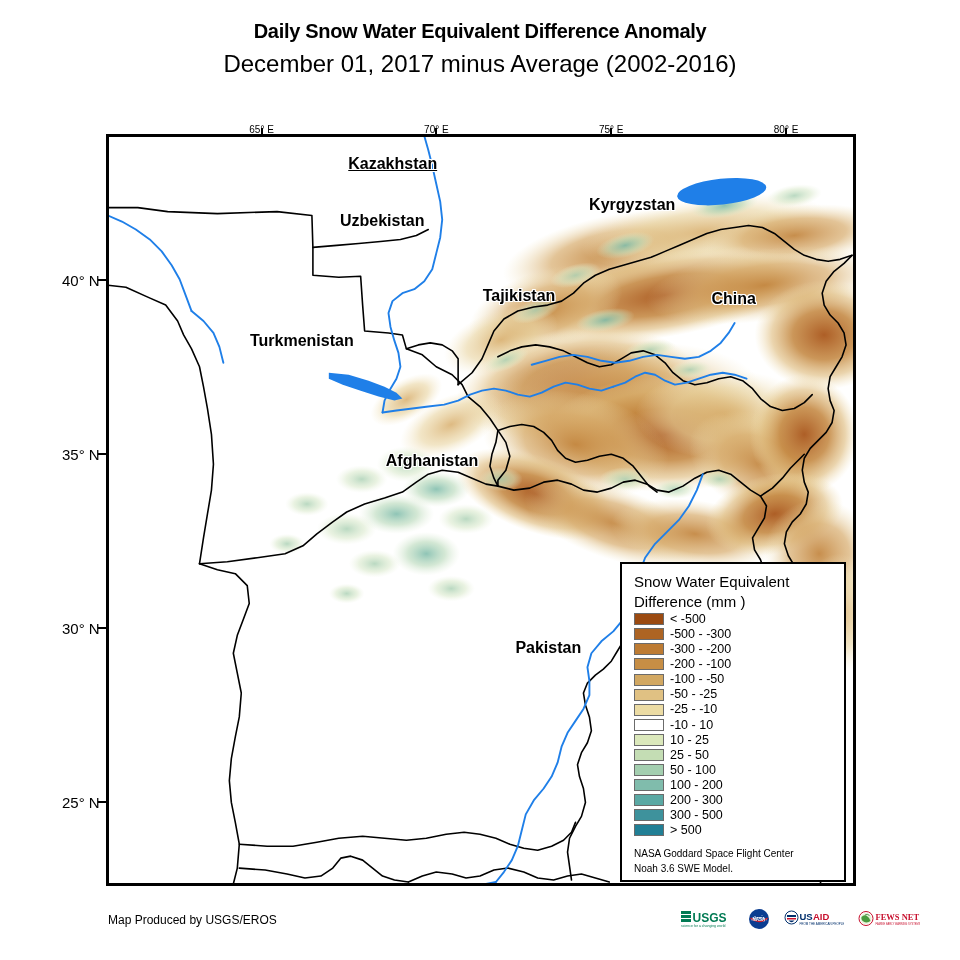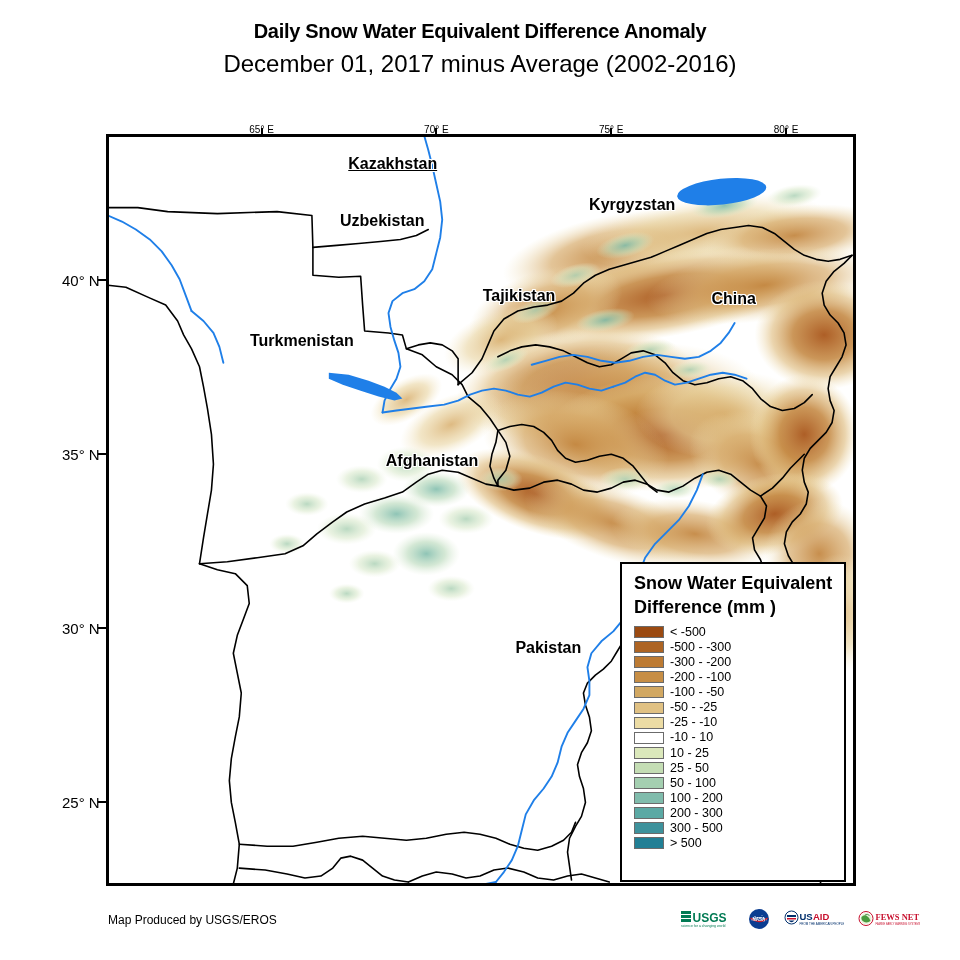--- a/index.html
+++ b/index.html
@@ -109,24 +109,23 @@
     left: 620px;
     top: 562px;
     width: 226px;
     height: 320px;
     background: #ffffff;
     border: 2px solid #000;
     box-sizing: border-box;
     padding: 8px 8px 0 12px;
   }
   #legend-title {
-    font-size: 18px;
-    font-weight: bold;
+    font-size: 15px;
+    font-weight: normal;
     line-height: 1.32;
-    margin-bottom: 5px;
     white-space: pre-line;
   }
   .legend-row {
     display: flex;
     align-items: center;
     height: 15.1px;
   }
   .legend-swatch {
     width: 30px;
     height: 12px;
@@ -468,20 +467,22 @@
       </div>
       <div class="legend-row">
         <div class="legend-swatch" style="background: rgb(62, 146, 156);"></div>
         <div class="legend-label">300 - 500</div>
       </div>
       <div class="legend-row">
         <div class="legend-swatch" style="background: rgb(33, 127, 149);"></div>
         <div class="legend-label">&gt; 500</div>
       </div>
     </div>
+  <div id="legend-credit">NASA Goddard Space Flight Center
+Noah 3.6 SWE  Model.</div>
 </div>
 
 <div id="footer-credit">Map Produced by USGS/EROS</div>
 
 <div id="logo-strip">
 
   <svg class="logo" width="54" height="22" viewBox="0 0 108 44">
     <rect x="0" y="0" width="108" height="44" fill="#ffffff"></rect>
     <path d="M2,6 L22,6 L22,12 L2,12 Z M2,14 L22,14 L22,20 L2,20 Z M2,22 L22,22 L22,28 L2,28 Z" fill="#007a53"></path>
     <text x="25" y="27" font-family="Liberation Sans, sans-serif" font-size="24" font-weight="bold" fill="#007a53">USGS</text>

